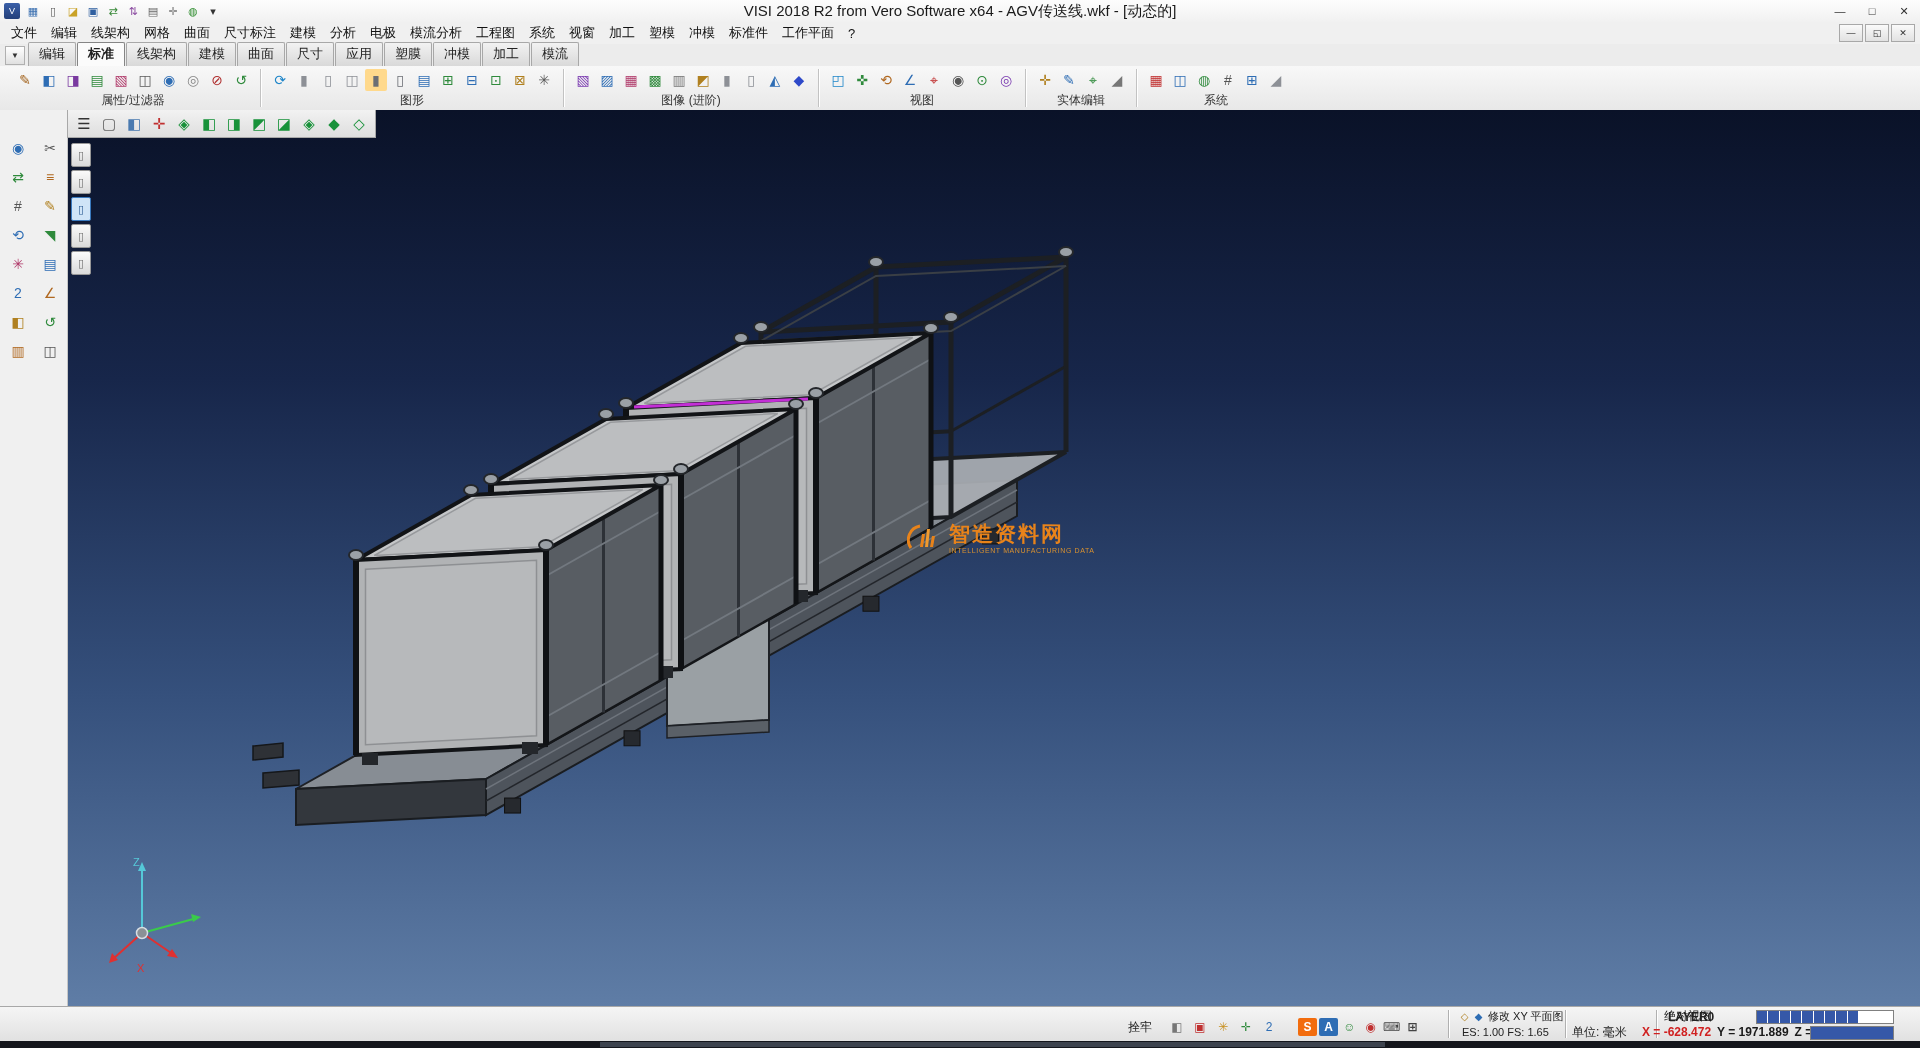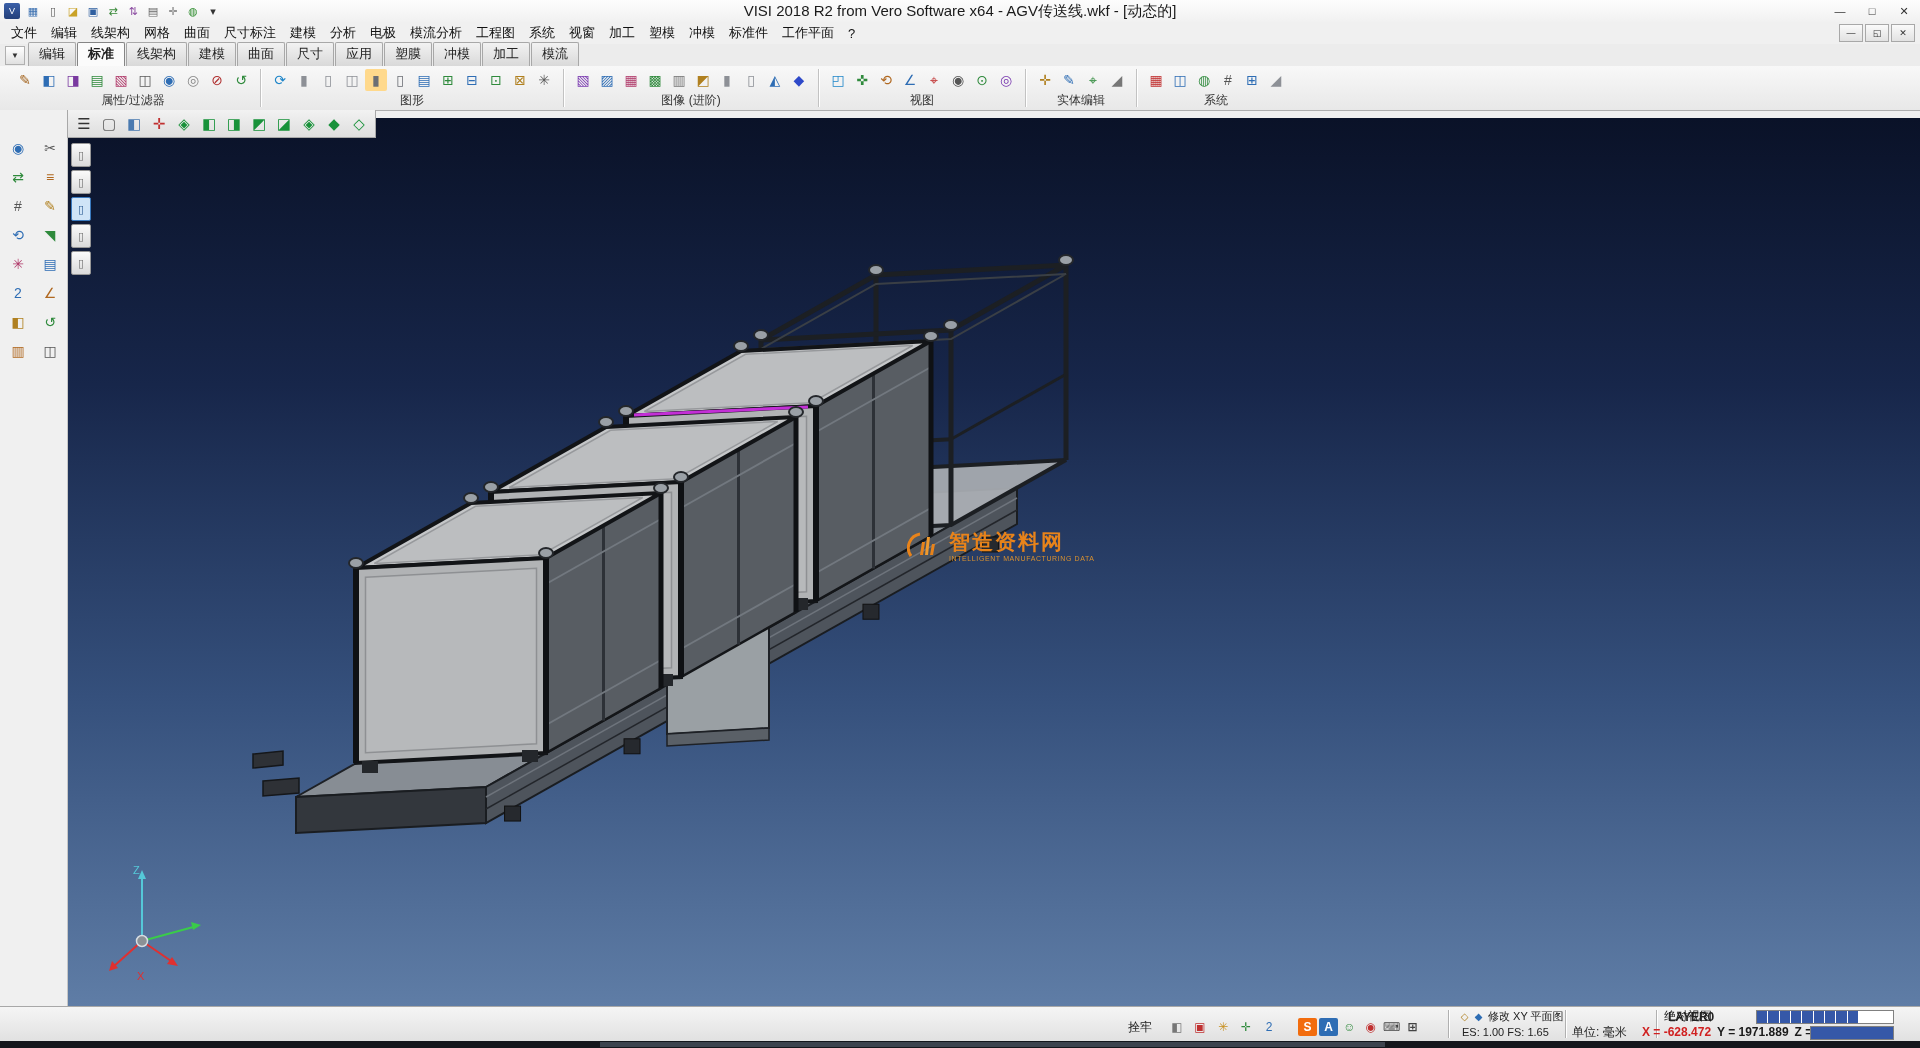--- a/index.html
+++ b/index.html
@@ -45,21 +45,21 @@
   
   .view-toolbar{position:absolute;top:110px;left:67px;height:27px;display:flex;align-items:center;gap:1px;background:linear-gradient(#f2f2f2,#dedede);border:1px solid #a8a8a8;border-top:none;padding:0 4px;z-index:4;}
   .vicon{width:24px;height:22px;font-size:15px;display:flex;align-items:center;justify-content:center;}
 
   
   .layer-stack{position:absolute;left:71px;top:143px;display:flex;flex-direction:column;gap:3px;z-index:4;}
   .layer-btn{width:18px;height:22px;background:linear-gradient(#fafafa,#dadada);border:1px solid #979797;font-size:11px;color:#707070;display:flex;align-items:center;justify-content:center;border-radius:2px;}
   .layer-btn.active{background:#cfe4f7;border-color:#3a7abf;color:#2a5a92;}
 
   
-  .viewport{position:absolute;left:67px;top:110px;right:0;bottom:41px;background:linear-gradient(180deg,#0a1228 0%,#17264a 30%,#35507c 65%,#5f7da6 100%);overflow:hidden;margin-top:8px;}
+  .viewport{position:absolute;left:67px;top:110px;right:0;bottom:41px;background:linear-gradient(180deg,#0a1228 0%,#17264a 30%,#35507c 65%,#5f7da6 100%);overflow:hidden;}
   #model-svg{position:absolute;left:0;top:0;pointer-events:none;}
   .watermark{position:absolute;left:840px;top:412px;display:flex;align-items:center;gap:8px;pointer-events:none;}
   .wm-text{display:flex;flex-direction:column;}
   .wm-title{color:#e8831a;font-size:21px;font-weight:bold;letter-spacing:2px;line-height:22px;}
   .wm-sub{color:#d9912f;font-size:7px;letter-spacing:0.6px;margin-top:2px;}
   .axis-triad{position:absolute;left:20px;top:738px;}
 
   
   .status-bar{position:absolute;left:0;right:0;bottom:7px;height:34px;background:linear-gradient(#f5f5f5,#e1e1e1);border-top:1px solid #a8a8a8;font-size:12px;color:#222;}
   .sb-abs{position:absolute;display:flex;align-items:center;gap:5px;white-space:nowrap;}

